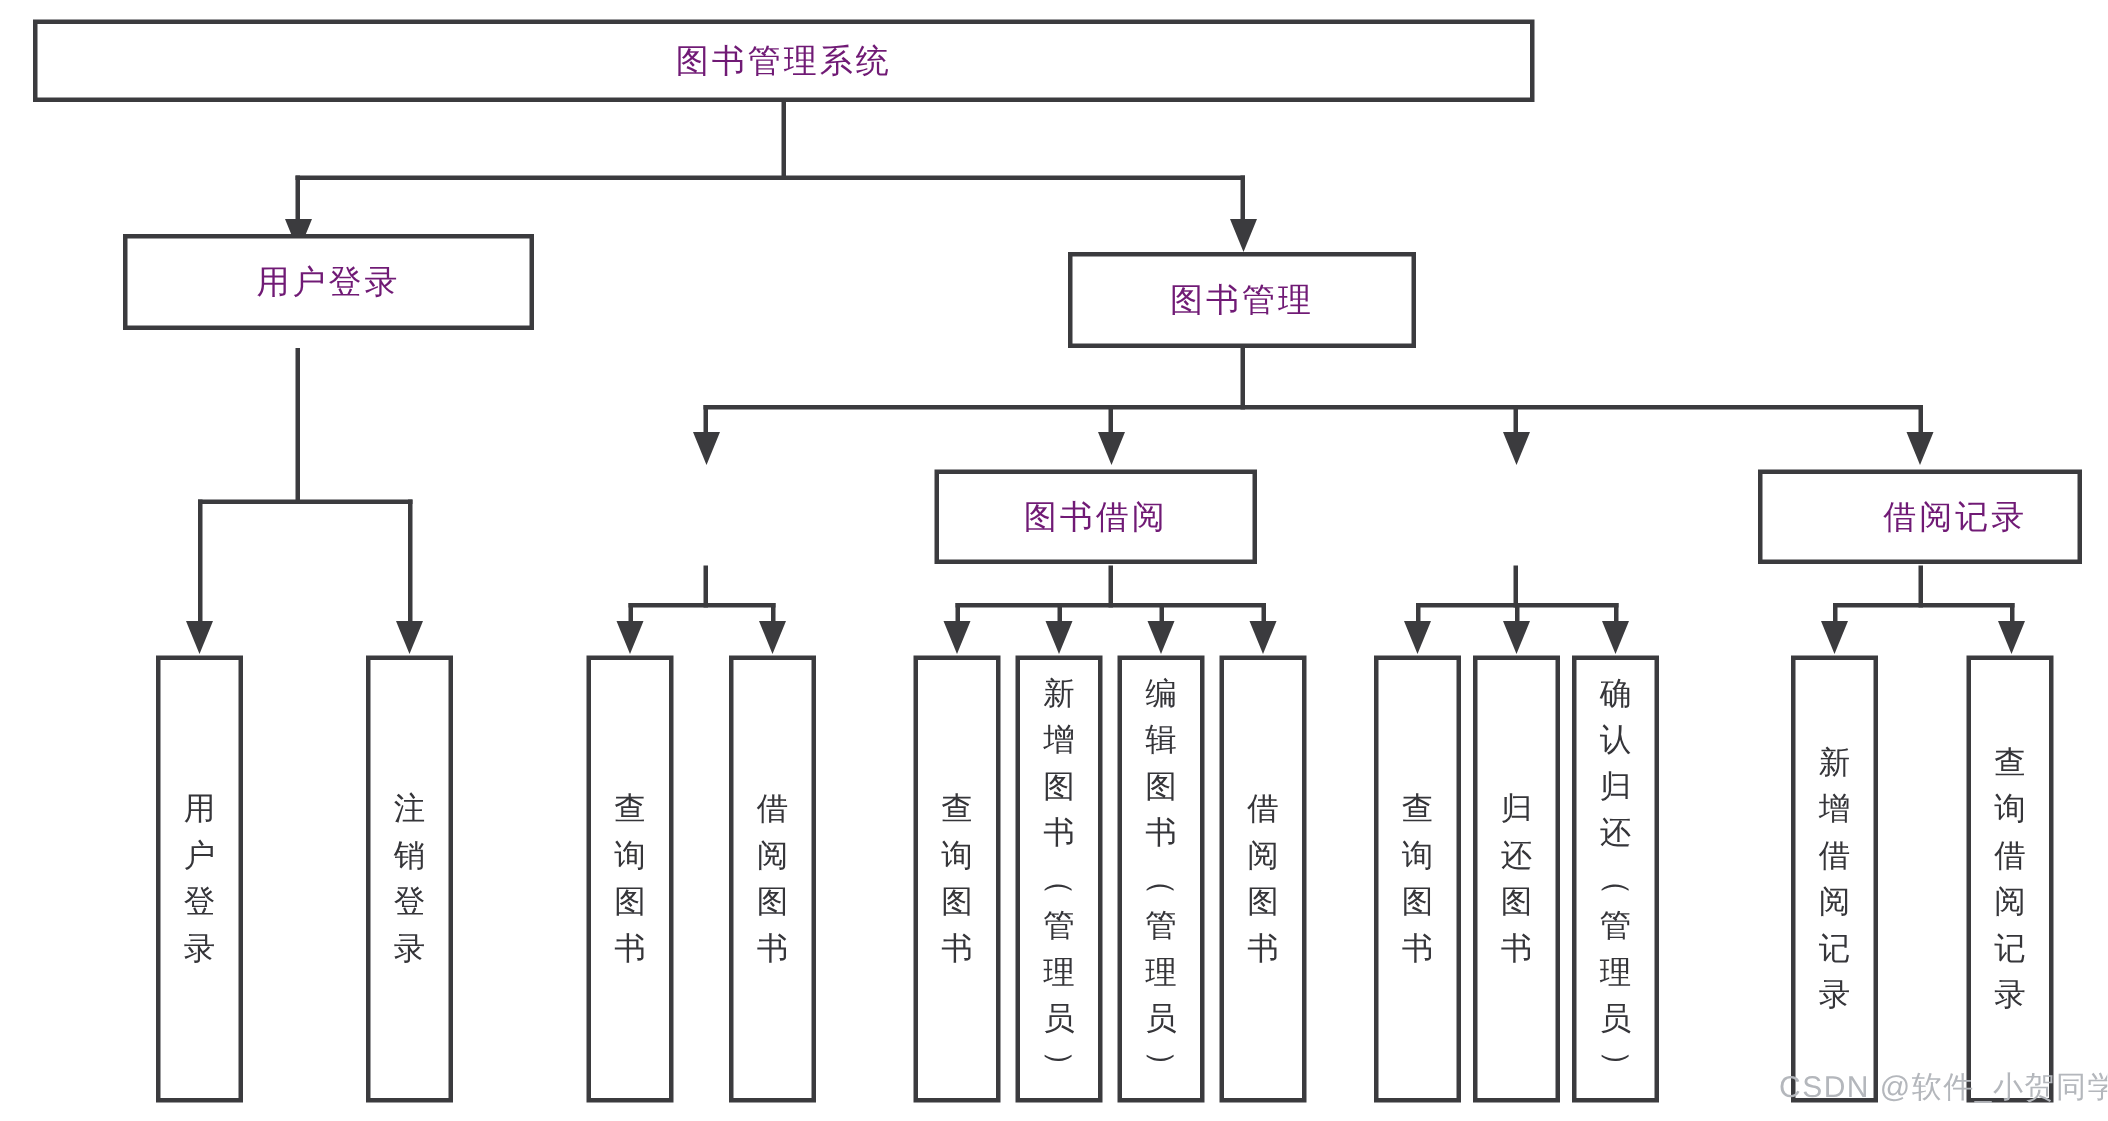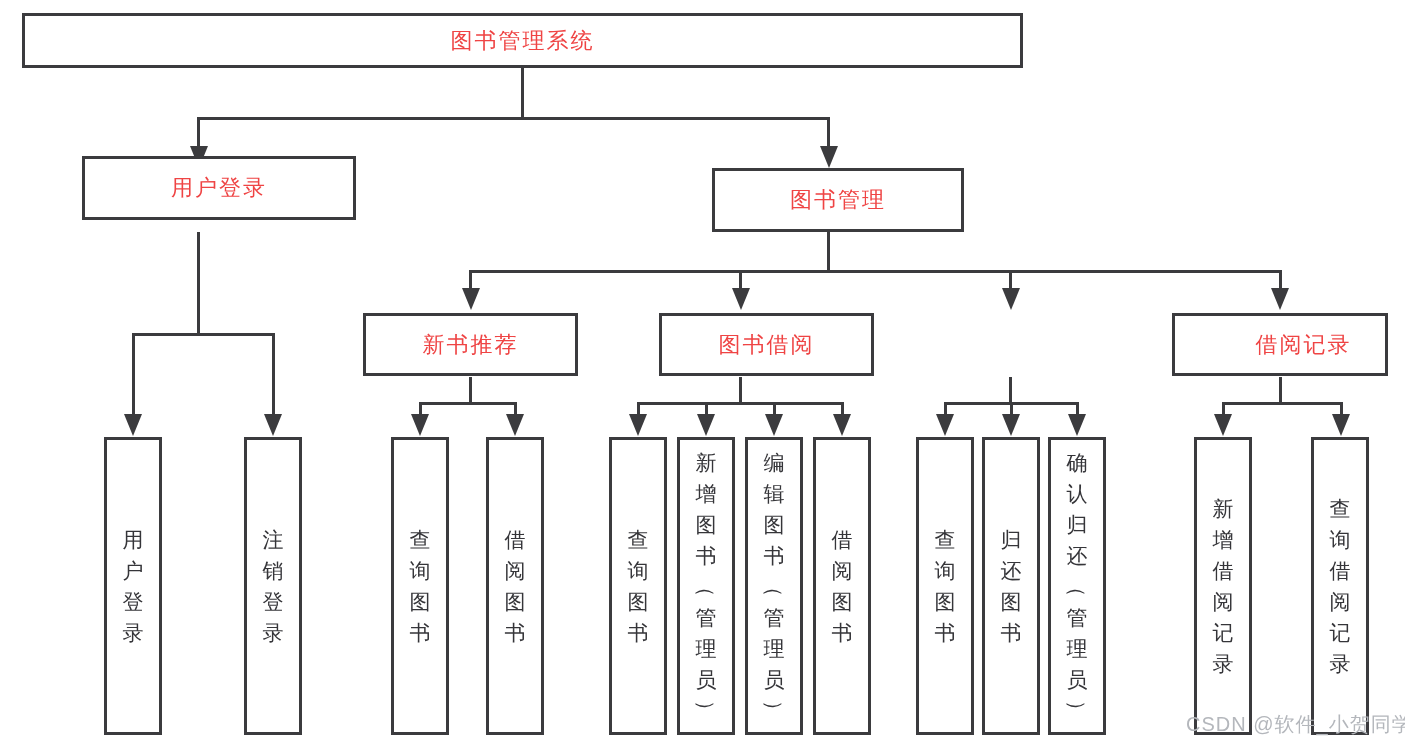--- a/index.html
+++ b/index.html
@@ -8,21 +8,21 @@
   .stage { position:relative; width:1405px; height:747px; background:#fff; overflow:hidden; }
 
   
   .hline { position:absolute; height:3px; background:#3b3b3e; }
   .vline { position:absolute; width:3px;  background:#3b3b3e; }
   .ahead { position:absolute; width:0; height:0;
            border-left:9px solid transparent; border-right:9px solid transparent;
            border-top:22px solid #3b3b3e; }
 
   
-  .box { position:absolute; background:#fff; border:3px solid #3b3b3e; color:#ef4444;
+  .box { position:absolute; background:#fff; border:3px solid #3b3b3e; color:#701a75;
          display:flex; align-items:center; justify-content:center;
          font-size:22px; letter-spacing:2px; }
 
   
   .vbox { position:absolute; top:437px; width:58px; height:298px; background:#fff;
           border:3px solid #3b3b3e; color:#353539; font-size:21px;
           display:flex; flex-direction:column; align-items:center; justify-content:center;
           gap:10px; }
   .vchar { display:block; height:21px; line-height:21px; text-align:center; }
   .vchar.rot { transform:rotate(90deg); }
@@ -90,24 +90,23 @@
   <div class="vline" style="left:1278.5px;top:377px;height:28px;"></div>
   <div class="hline" style="left:1221.5px;top:402px;width:121px;"></div>
   <div class="vline" style="left:1221.5px;top:402px;height:14px;"></div>
   <div class="ahead" style="left:1214px;top:414px;"></div>
   <div class="vline" style="left:1339.5px;top:402px;height:14px;"></div>
   <div class="ahead" style="left:1332px;top:414px;"></div>
 
   <div class="box" style="left:22px;top:13px;width:1001px;height:55px;">图书管理系统</div>
 
   <div class="box" style="left:82px;top:156px;width:274px;height:64px;font-family:Liberation Mono, monospace;">用户登录</div>
-  <div class="box" style="left:712px;top:168px;width:252px;height:64px;">图书管理</div>
-
-  <div class="box" style="left:363px;top:313px;width:215px;height:63px;">新书推荐</div>
-  <div class="box" style="left:659px;top:313px;width:215px;height:63px;">图书借阅</div>
+  <div class="box" style="left:712px;top:168px;width:232px;height:64px;">图书管理</div>
+
+  <div class="box" style="left:623px;top:313px;width:215px;height:63px;">图书借阅</div>
   <div class="box" style="left:1172px;top:313px;width:216px;height:63px;padding-left:47px;">借阅记录</div>
 
   <div class="vbox" style="left:104px;">
       <span class="vchar">用</span>
       <span class="vchar">户</span>
       <span class="vchar">登</span>
       <span class="vchar">录</span>
     </div>
   <div class="vbox" style="left:244px;">
       <span class="vchar">注</span>

